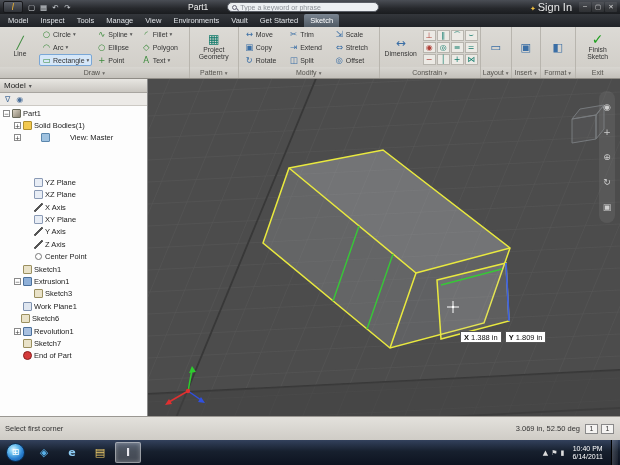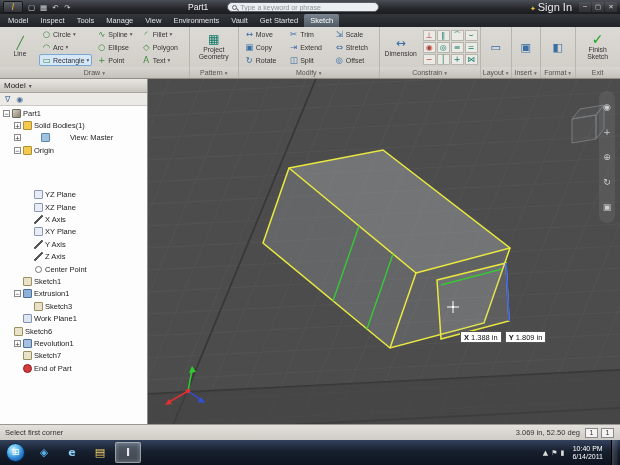--- a/index.html
+++ b/index.html
@@ -92,21 +92,21 @@
   .coords{position:absolute;left:312px;top:252px;display:flex;gap:3px;}
   .cbox{display:flex;align-items:center;gap:2px;background:#fff;border:1px solid #555;
     font-size:7.5px;color:#111;padding:0 3px;height:12px;white-space:nowrap;}
   .cbox b{font-size:7.5px;}
   .navbar{position:absolute;right:5px;top:12px;width:16px;height:132px;border-radius:8px;
     background:rgba(130,130,130,.22);display:flex;flex-direction:column;align-items:center;
     justify-content:space-around;padding:4px 0;}
   .navico{font-size:9px;color:#cfcfcf;line-height:10px;}
 
   
-  .statusbar{height:16px;flex:none;display:flex;align-items:center;background:linear-gradient(#e3e1dc,#cfccc6);
+  .statusbar{height:24px;flex:none;display:flex;align-items:center;background:linear-gradient(#e3e1dc,#cfccc6);
     border-top:1px solid #9a9792;font-size:7.5px;color:#333;}
   .sb-msg{margin-left:5px;}
   .sb-spacer{flex:1;}
   .sb-readout{margin-right:5px;}
   .sb-counter{width:13px;height:10px;border:1px solid #8a8a8a;background:#f4f3f1;font-size:7px;
     display:flex;align-items:center;justify-content:center;margin-right:3px;}
 
   
   .taskbar{height:25px;flex:none;display:flex;align-items:center;gap:2px;padding:0 2px;
     background:linear-gradient(180deg,#33415c 0%,#17202e 45%,#0d1320 100%);}
@@ -419,25 +419,20 @@
           <div class="trow" style="padding-left: 14px;">
     <span class="texp glyph" data-exp="plus">+</span>
     <span class="ticon" data-icon="folder"></span>
     <span>Solid Bodies(1)</span>
   </div>
           <div class="trow" style="padding-left: 14px; gap: 20px;">
     <span class="texp glyph" data-exp="plus">+</span>
     <span class="ticon" data-icon="view"></span>
     <span>View: Master</span>
   </div>
-          <div class="trow" style="padding-left: 14px;">
-    <span class="texp glyph" data-exp="minus">−</span>
-    <span class="ticon" data-icon="folder"></span>
-    <span>Origin</span>
-  </div>
           <div class="trow" style="padding-left: 25px; margin-top: 32px;">
     <span class="texp glyph"></span>
     <span class="ticon" data-icon="plane"></span>
     <span>YZ Plane</span>
   </div>
           <div class="trow" style="padding-left: 25px;">
     <span class="texp glyph"></span>
     <span class="ticon" data-icon="plane"></span>
     <span>XZ Plane</span>
   </div>
@@ -479,21 +474,21 @@
           <div class="trow" style="padding-left: 25px;">
     <span class="texp glyph"></span>
     <span class="ticon" data-icon="sketch"></span>
     <span>Sketch3</span>
   </div>
           <div class="trow" style="padding-left: 14px;">
     <span class="texp glyph"></span>
     <span class="ticon" data-icon="workplane"></span>
     <span>Work Plane1</span>
   </div>
-          <div class="trow" style="padding-left: 5px;">
+          <div class="trow" style="padding-left: 12px;">
     <span class="texp glyph"></span>
     <span class="ticon" data-icon="sketch"></span>
     <span>Sketch6</span>
   </div>
           <div class="trow" style="padding-left: 14px;">
     <span class="texp glyph" data-exp="plus">+</span>
     <span class="ticon" data-icon="revolution"></span>
     <span>Revolution1</span>
   </div>
           <div class="trow" style="padding-left: 14px;">

